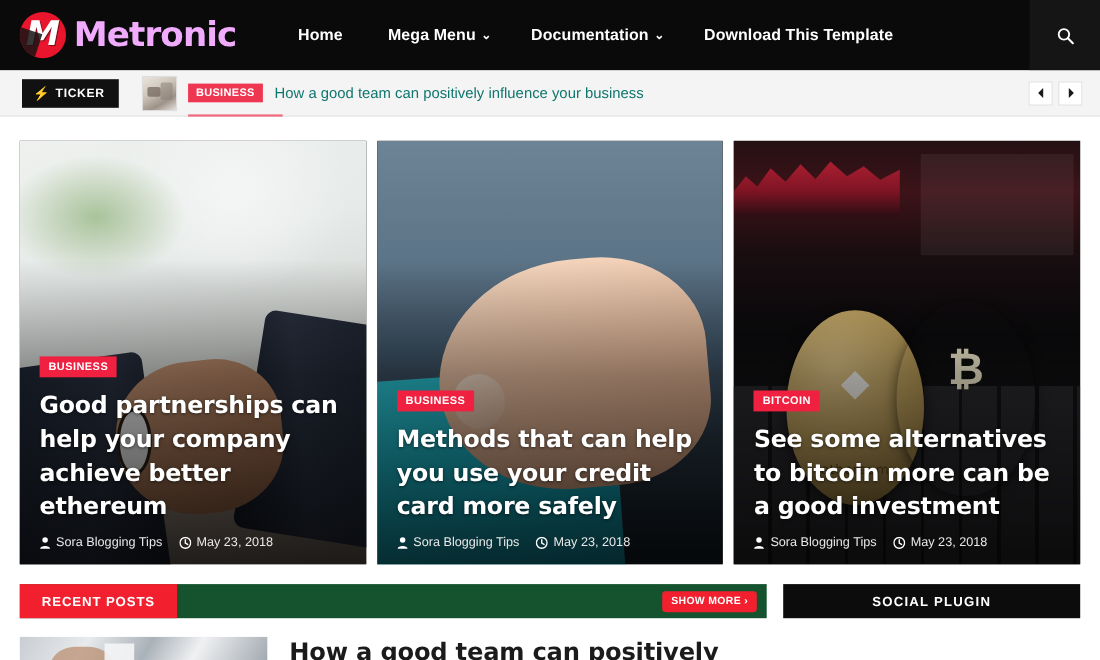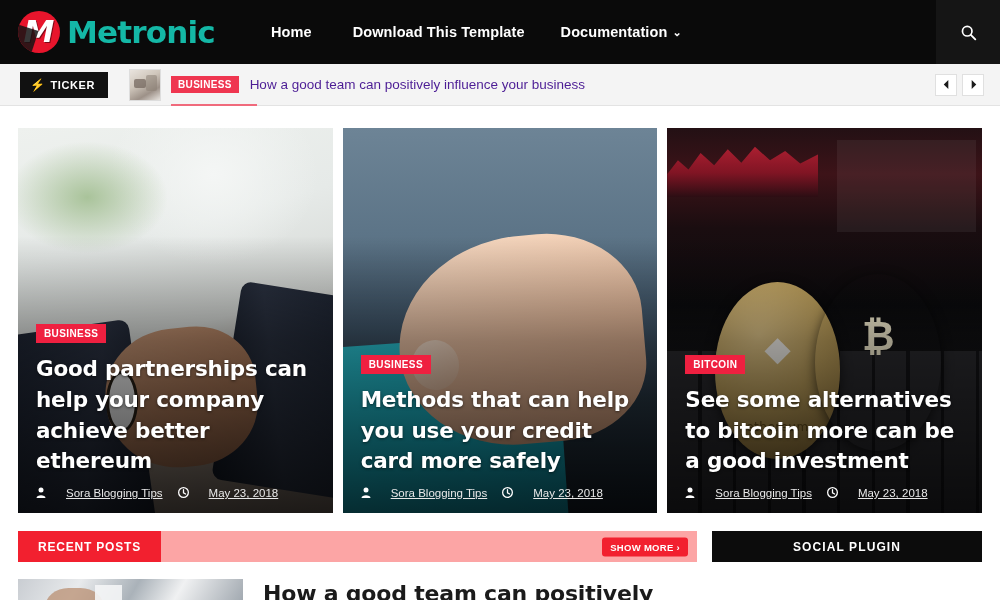--- a/index.html
+++ b/index.html
@@ -45,21 +45,21 @@
   .logo-mark:after {
     content:"";
     position:absolute;
     width:22px; height:26px;
     background:#141414;
     left:-5px; top:16px;
     transform:rotate(18deg);
     opacity:.85;
   }
   .logo-text {
-    color:#14b8a6;
+    color:#f0abfc;
     font-family:"DejaVu Sans", sans-serif;
     font-size:31px;
     font-weight:bold;
     letter-spacing:-0.8px;
     margin-left:7px;
   }
 
   .nav { display:flex; align-items:center; height:64px;justify-content:space-between; }
   .nav-item {
     color:#ffffff;
@@ -140,21 +140,21 @@
   }
   .ticker-underline {
     position:absolute;
     left:0; bottom:-13px;
     width:86px; height:2px;
     background:#f06a7c;
   }
   .ticker-title {
     margin-left:11px;
     font-size:13.5px;
-    color:#4c1d95;
+    color:#0f766e;
     white-space:nowrap;
     cursor:pointer;
   }
   .ticker-nav {
     position:absolute;
     right:16px; top:50%;
     transform:translateY(-50%);
     display:flex; gap:5px;
   }
   .ticker-btn {
@@ -209,21 +209,21 @@
     text-shadow:0 1px 3px rgba(0,0,0,.55);
     margin-bottom:10px;
   }
   .card-meta {
     display:flex;
     align-items:center;
     gap:15px;
     color:#e8e8e8;
     font-size:11.5px;
   }
-  .card-meta .mi { display:flex; align-items:flex-start; gap:20px;text-decoration:underline; }
+  .card-meta .mi { display:flex; align-items:center; gap:5px; }
 
   
   .photo-handshake {
     background:
       radial-gradient(ellipse 130px 90px at 22% 18%, #a9c39a 0%, rgba(169,195,154,0) 62%),
       radial-gradient(ellipse 150px 130px at 62% 12%, #f4f6f5 0%, rgba(244,246,245,0) 70%),
       linear-gradient(165deg,#eef1ee 0%,#e6eae8 30%,#d6d9d6 52%,#9b8d80 74%,#6d6158 100%);
   }
   .photo-handshake .suitL {
     position:absolute; left:-6%; top:52%; width:46%; height:58%;
@@ -327,21 +327,21 @@
   .lower {
     display:flex;
     padding:18px 18px 0 18px;
     gap:15px;
   }
   .lower-main { flex:1 1 auto; }
   .lower-side { width:270px; flex:0 0 270px; }
 
   .section-bar {
     height:31px;
-    background:#fca5a5;
+    background:#14532d;
     display:flex;
     align-items:flex-start;
     position:relative;
   }
   .section-bar .sb-title {
     background:#f2202f;
     color:#ffffff;
     font-size:12px;
     font-weight:bold;
     letter-spacing:.8px;
@@ -413,24 +413,27 @@
       <span class="m-glyph">M</span>
     </div>
     <div class="logo-text">Metronic</div>
   </div>
 
   <nav class="nav">
     <div class="nav-item">
       <span>Home</span><span class="caret"></span>
     </div>
     <div class="nav-item">
-      <span>Download This Template</span>
+      <span>Mega Menu</span><span class="caret">⌄</span>
     </div>
     <div class="nav-item">
       <span>Documentation</span><span class="caret">⌄</span>
+    </div>
+    <div class="nav-item">
+      <span>Download This Template</span>
     </div>
   </nav>
 
   <div class="search-box">
     <svg width="17" height="17" viewBox="0 0 20 20">
       <circle cx="8.5" cy="8.5" r="5.6" fill="none" stroke="#ffffff" stroke-width="2"></circle>
       <line x1="12.7" y1="12.7" x2="18" y2="18" stroke="#ffffff" stroke-width="2.2" stroke-linecap="round"></line>
     </svg>
   </div>
 </div>

